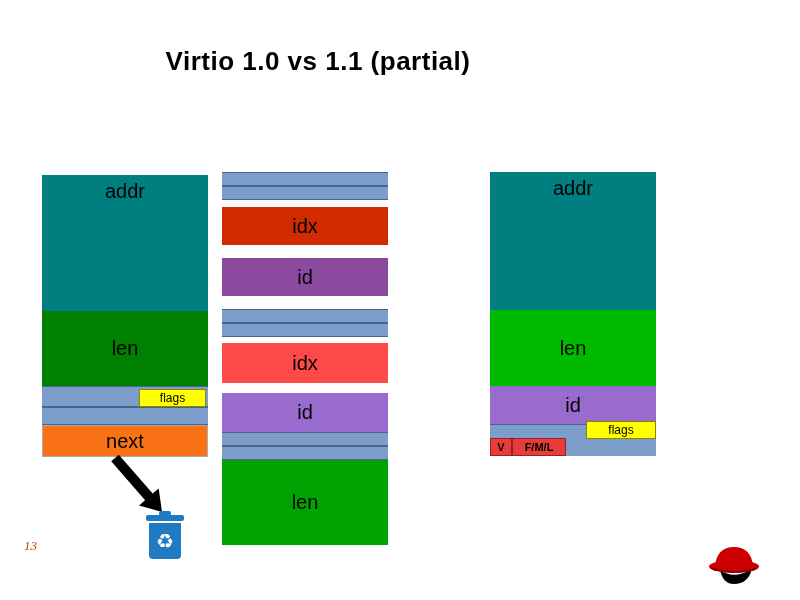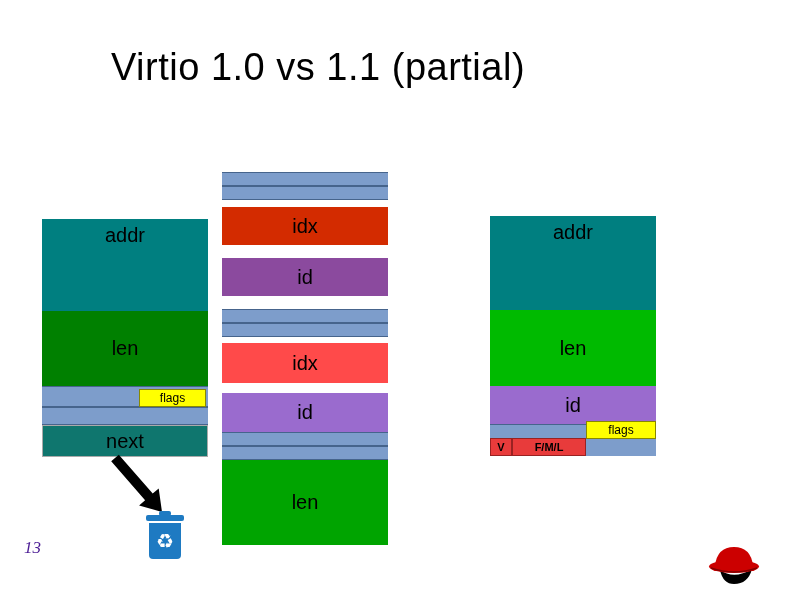--- a/index.html
+++ b/index.html
@@ -8,39 +8,39 @@
     background:#ffffff;
     font-family:"Liberation Sans", sans-serif;
     position:relative;
     overflow:hidden;
     color:#000;
   }
   .slide { position:absolute; left:0; top:0; width:800px; height:600px; background:#fff; }
 
   .title {
     position:absolute; top:46px; left:0; width:636px;
-    text-align:center; font-size:38px; font-weight:400; color:#000;
+    text-align:center; font-size:26px; font-weight:700; color:#000;
     letter-spacing:0.5px;
   }
 
   .bullet { position:absolute; font-size:24px; color:#000; white-space:nowrap; }
   .bullet .dot { display:inline-block; width:26px; font-size:22px; vertical-align:top; }
 
   .box {
     position:absolute;
     display:flex; align-items:center; justify-content:center;
     font-size:20px; color:#000;
   }
   .box.top-label { align-items:flex-start; padding-top:5px; }
 
-  .teal   { background:#007f80;margin-top:44px; }
+  .teal   { background:#007f80; }
   .green-dark   { background:#008000; }
   .green-mid    { background:#00a400; }
   .green-bright { background:#00ba00; }
-  .gray   { background:#0f766e; border:1px solid #aaaaaa; }
+  .gray   { background:#f97316; border:1px solid #aaaaaa; }
   .red-dark   { background:#d32b00; }
   .red-bright { background:#ff4a4a; }
   .purple-dark  { background:#8b4a9e; }
   .purple-light { background:#9a6bce; }
 
   .blue-row {
     position:absolute; background:#7d9dcb;
     border-top:1px solid #46648c;
     border-bottom:1px solid #46648c;
   }
@@ -73,21 +73,21 @@
     display:flex; align-items:center; justify-content:center;
   }
   .bin .recycle-glyph {
     font-family:"DejaVu Sans", sans-serif;
     color:#ffffff; font-size:20px; line-height:1;
   }
 
   .page-number {
     position:absolute; left:24px; top:538px;
     font-family:"Liberation Serif", serif; font-style:italic;
-    font-size:17px; color:#4c1d95;
+    font-size:13px; color:#c2410c;
   }
 
   .redhat-logo { position:absolute; left:706px; top:538px; width:56px; height:50px; }
 </style>
 </head>
 <body>
 
 <div class="slide">
 
   <div class="title">Virtio 1.0 vs 1.1 (partial)</div>
@@ -123,21 +123,21 @@
   <div class="blue-row" style="left:222px; top:432px; width:166px; height:14px;"></div>
   <div class="blue-row" style="left:222px; top:446px; width:166px; height:14px;"></div>
   <div class="box green-mid" style="left:222px; top:460px; width:166px; height:85px;">len</div>
 
   <div class="box teal top-label" style="left:490px; top:172px; width:166px; height:138px;">addr</div>
   <div class="box green-bright" style="left:490px; top:310px; width:166px; height:76px;">len</div>
   <div class="box purple-light" style="left:490px; top:386px; width:166px; height:38px;">id</div>
   <div class="blue-block" style="left:490px; top:424px; width:166px; height:32px;"></div>
   <div class="flags-box" style="left:586px; top:421px; width:70px; height:18px;">flags</div>
   <div class="mini-red" style="left:490px; top:438px; width:22px; height:18px;">V</div>
-  <div class="mini-red" style="left:512px; top:438px; width:74px; height:18px;">F/M/L</div>
+  <div class="mini-red" style="left:512px; top:438px; width:54px; height:18px;">F/M/L</div>
 
   <div class="page-number">13</div>
 
   <svg class="redhat-logo" viewBox="0 0 56 50">
     <path d="M14 32 Q28 42 46 31 Q42 46 28 46 Q17 46 14 32 Z" fill="#000000"></path>
     <path d="M9 28 Q11 9 28 9 Q45 9 47 28 Z" fill="#cc0000"></path>
     <ellipse cx="28" cy="28.5" rx="25" ry="6.5" fill="#cc0000"></ellipse>
     <path d="M5 30 Q28 38 51 30" stroke="#800000" stroke-width="1.5" fill="none"></path>
   </svg>
 

